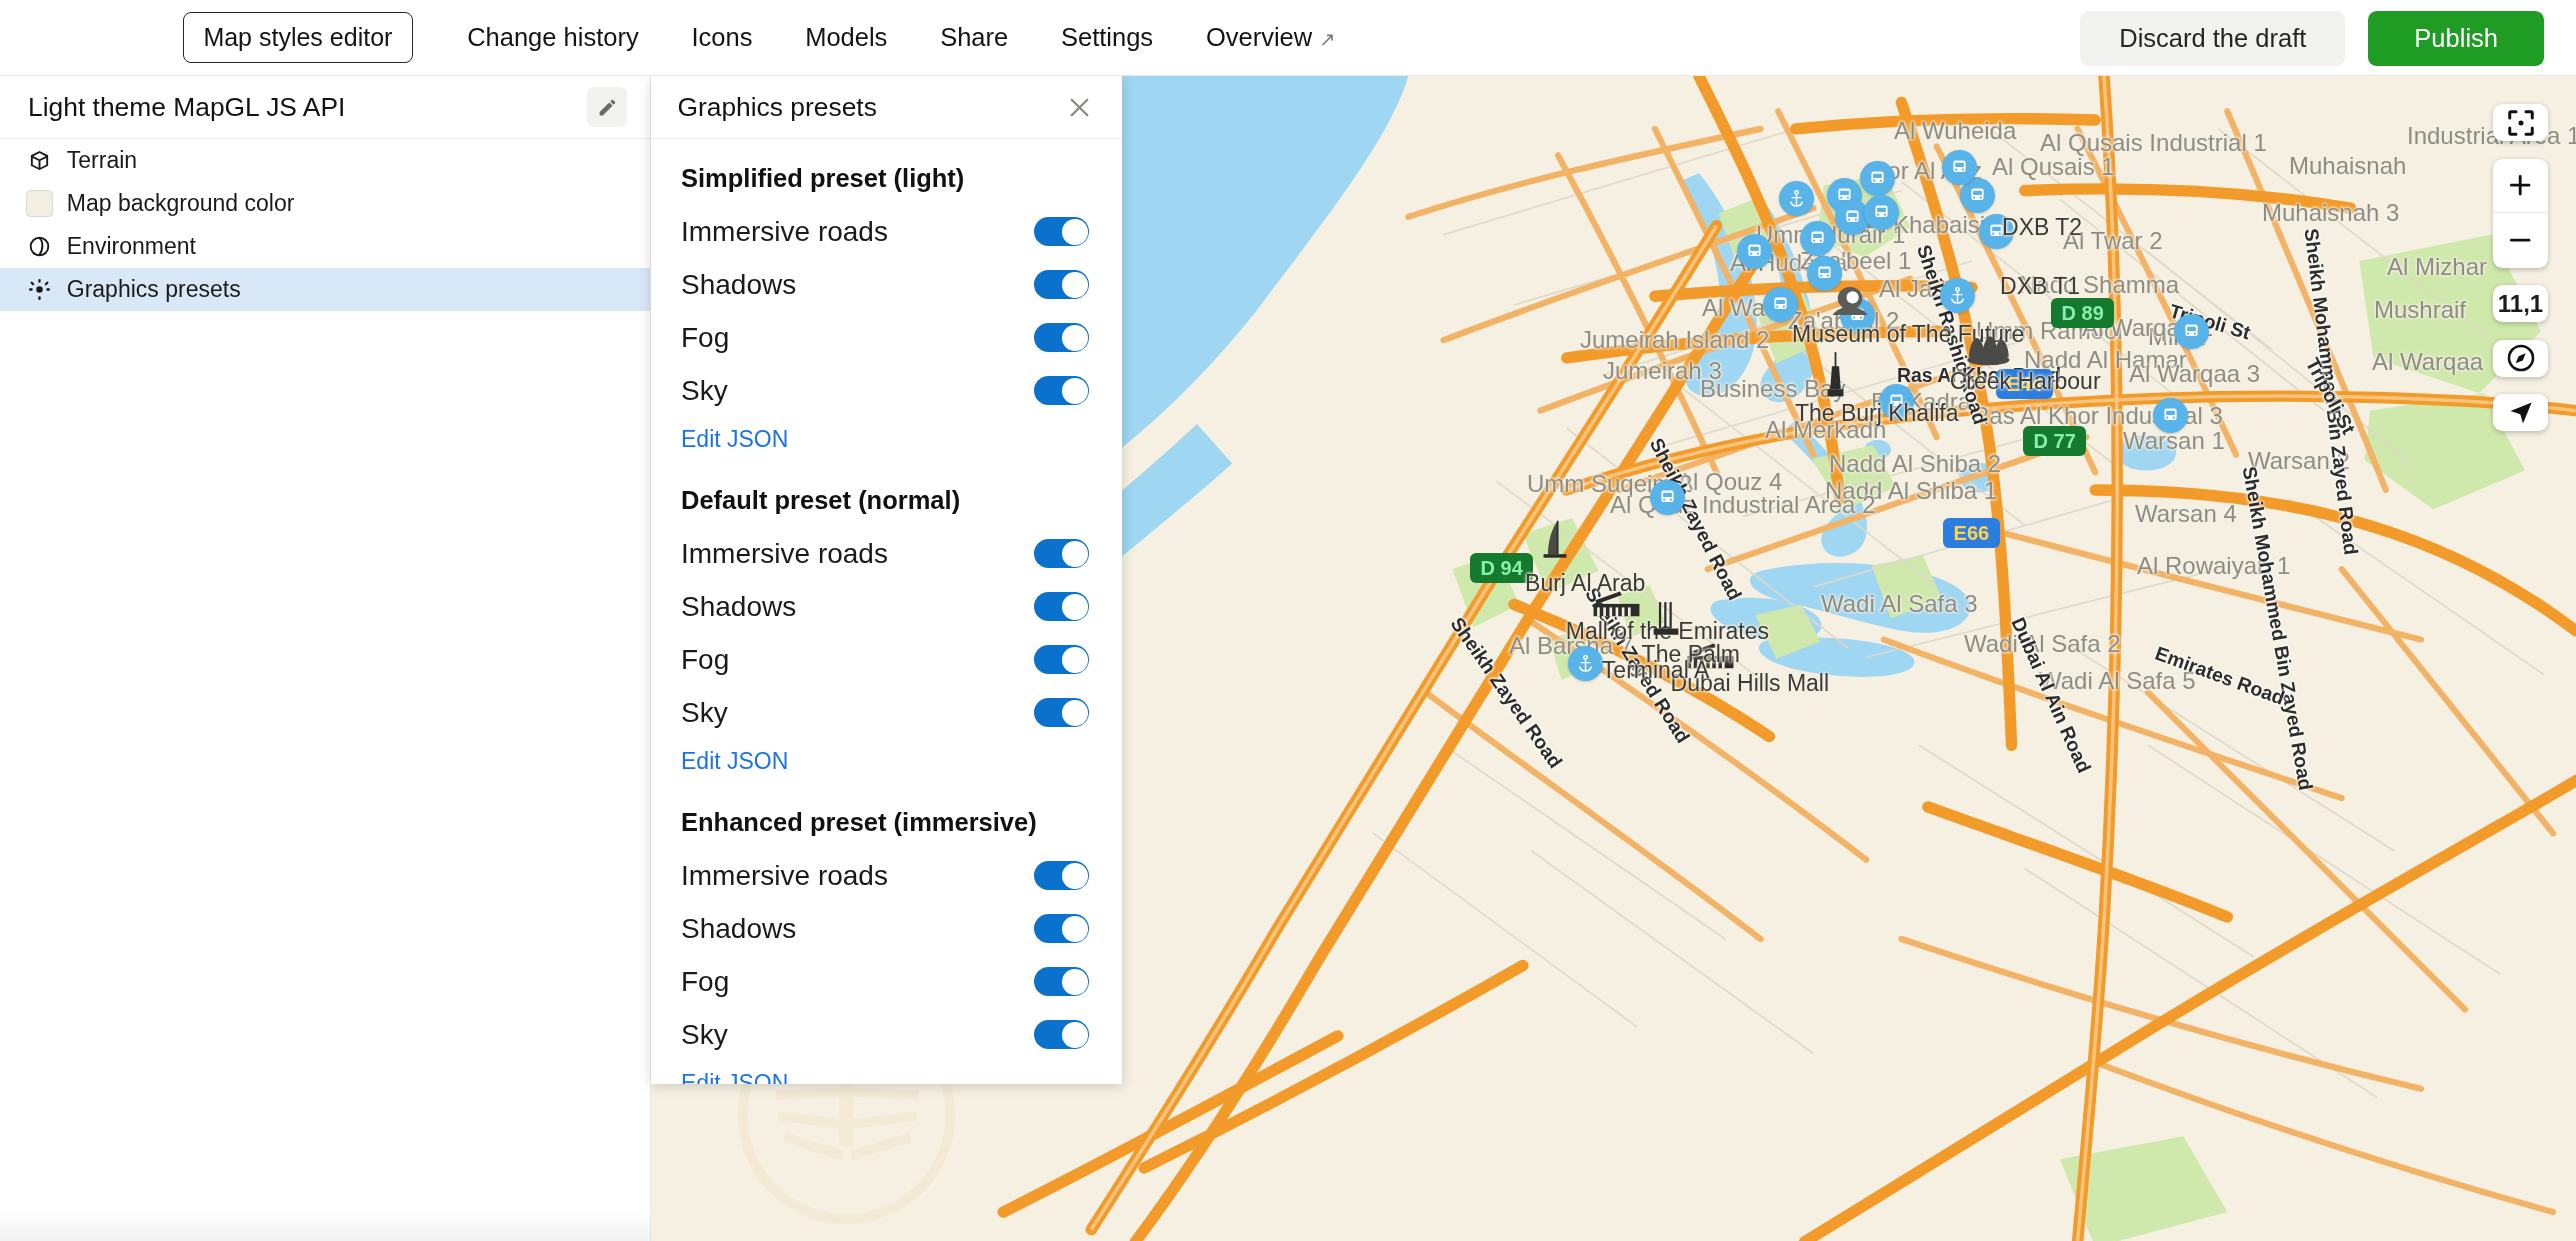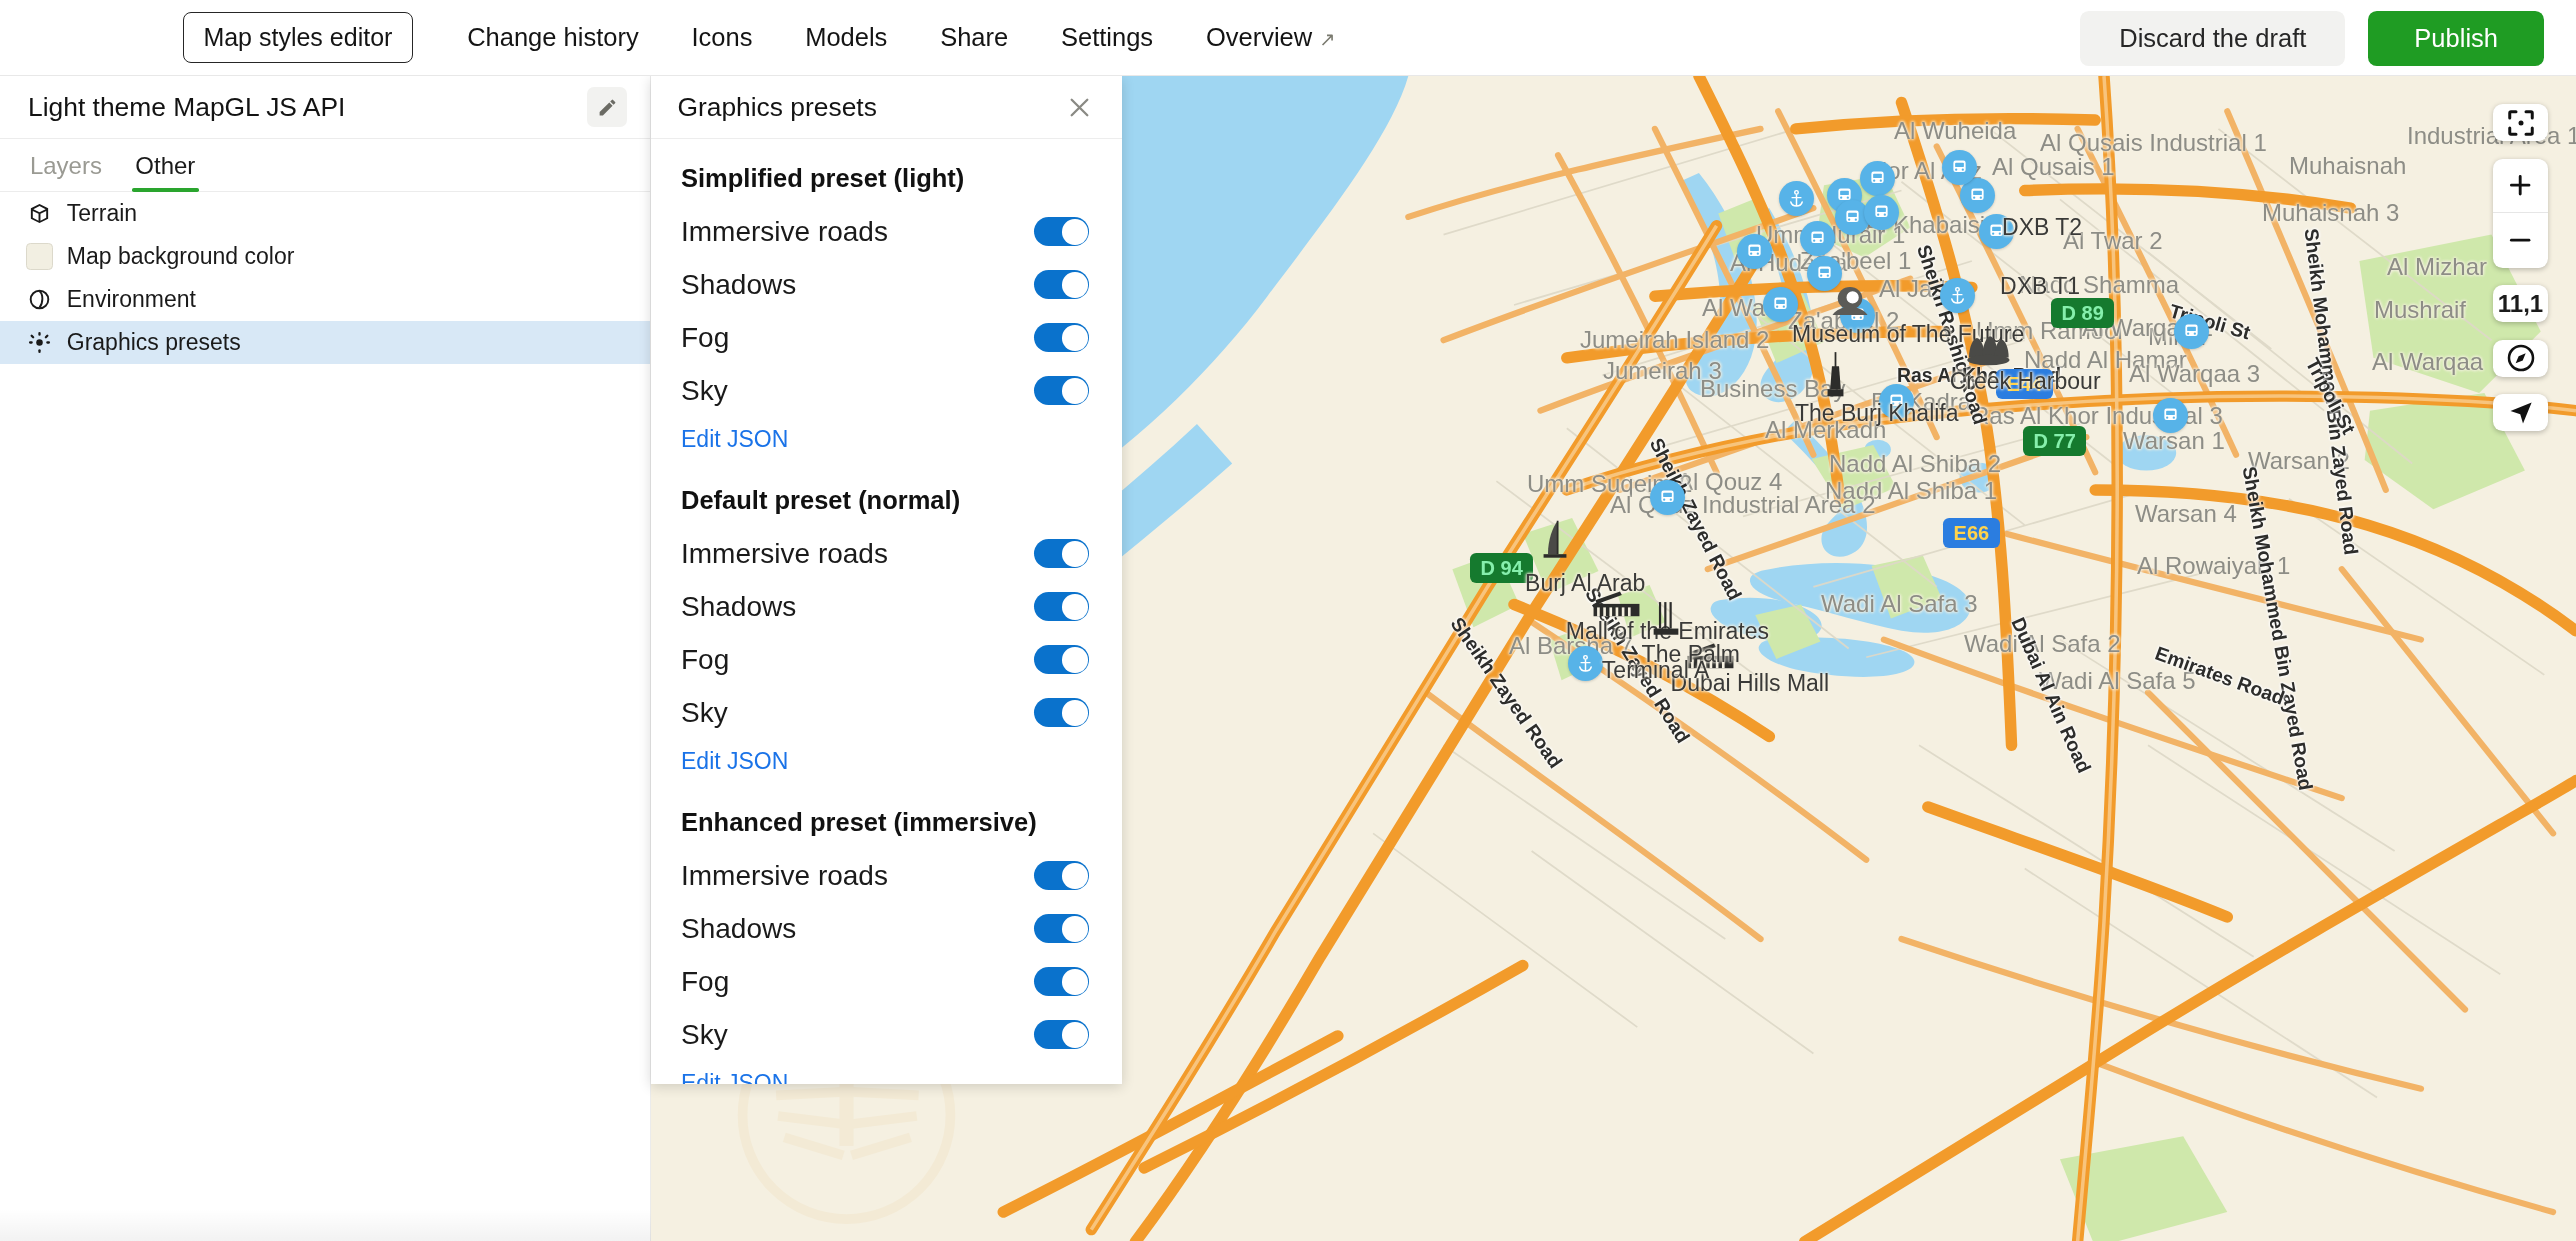--- a/index.html
+++ b/index.html
@@ -188,24 +188,20 @@
 <div id="sidebar">
   <div id="sidebar-head">
     <div id="theme-title">Light theme MapGL JS API</div>
     <div id="edit-title-btn">
       <svg width="21" height="21" viewBox="0 0 24 24">
           <path d="M3 17.25V21h3.75L17.8 9.94l-3.75-3.75L3 17.25zM20.7 7.04a1 1 0 000-1.41l-2.34-2.34a1 1 0 00-1.41 0l-1.83 1.83 3.75 3.75 1.83-1.83z" fill="#6b6b64"></path>
         </svg>
     </div>
   </div>
 
-  <div id="tabs">
-    <div class="tab">Layers</div>
-    <div class="tab active">Other</div>
-  </div>
 
   <div>
     <div class="side-row">
       <span class="side-icon">
         <svg width="23" height="23" viewBox="0 0 24 24">
             <path d="M12 2L3 6.5v11L12 22l9-4.5v-11L12 2zm0 2.3l6.4 3.2L12 10.7 5.6 7.5 12 4.3zM5 9.3l6 3v7.2l-6-3V9.3zm8 10.2v-7.2l6-3v7.2l-6 3z" fill="#1a1a1a"></path>
           </svg>
       </span>
       <span>Terrain</span>
     </div>

